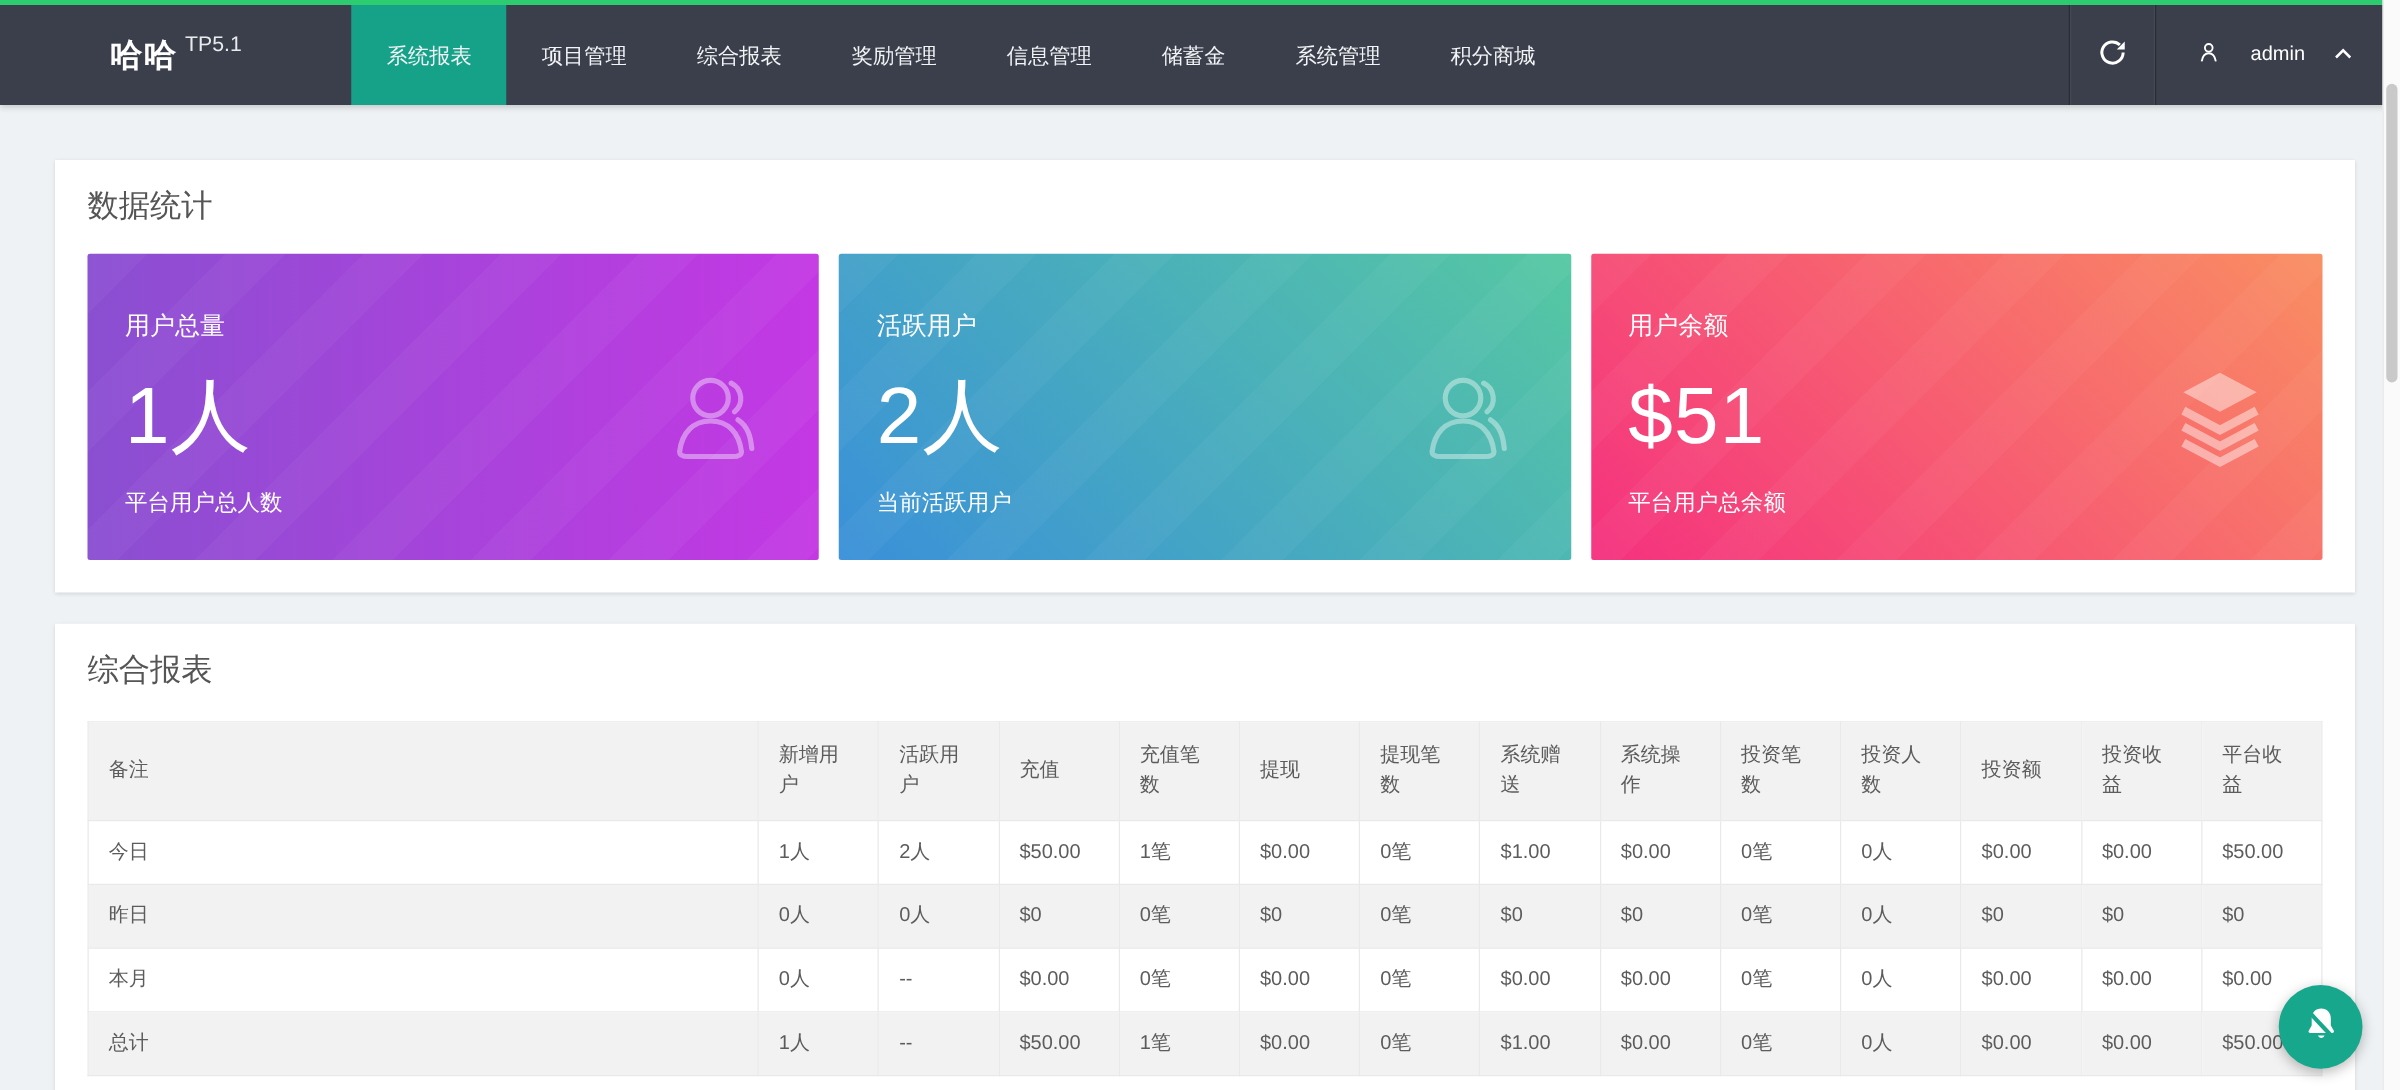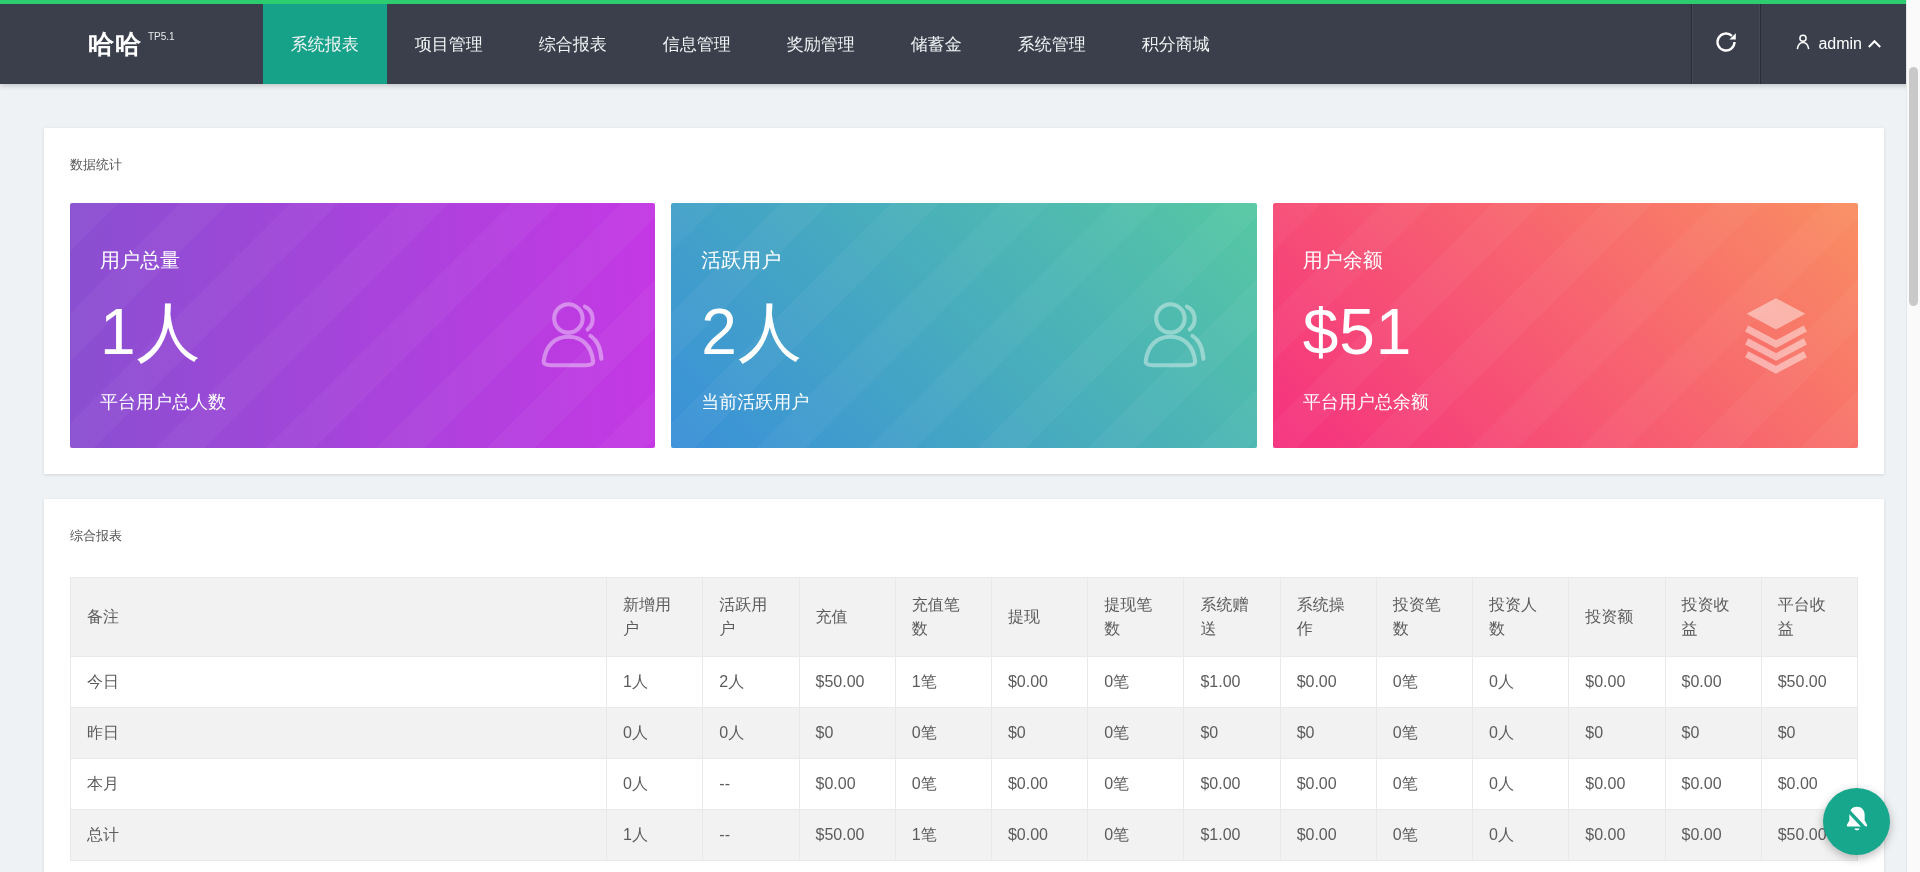--- a/index.html
+++ b/index.html
@@ -13,46 +13,46 @@
 
   
   .navbar {
     height:84px; background:#3a3f4b; border-top:4px solid #2ecc71;
     display:flex; align-items:stretch; color:#fff;
     box-shadow:0 2px 5px rgba(0,0,0,.18);
     position:relative; z-index:10;
   }
   .brand { display:flex; align-items:center; padding-left:88px; white-space:nowrap; }
   .brand-name { font-size:26px; font-weight:bold; letter-spacing:1px; }
-  .brand-sup { font-size:10px; margin-left:6px; margin-top:-16px; color:#e8eaec; }
+  .brand-sup { font-size:17px; margin-left:6px; margin-top:-16px; color:#e8eaec; }
   .nav { display:flex; margin-left:88px; align-items:stretch; }
   .nav-item {
     display:flex; align-items:center; padding:0 28px; font-size:17px;
     color:#f2f4f5; cursor:pointer; text-decoration:none;
   }
   .nav-item.active { background:#16a289; }
   .nav-right { margin-left:auto; display:flex; align-items:stretch; margin-right:14px; }
   .refresh-btn {
     width:70px; display:flex; align-items:center; justify-content:center;
     border-left:1px solid rgba(0,0,0,.28); border-right:1px solid rgba(0,0,0,.28);
     box-shadow:inset 1px 0 0 rgba(255,255,255,.05), inset -1px 0 0 rgba(255,255,255,.05);
     cursor:pointer;
   }
   .admin-menu {
-    display:flex; align-items:center; gap:5px; padding:0 24px 0 32px;
+    display:flex; align-items:center; gap:23px; padding:0 24px 0 32px;
     font-size:16px; cursor:pointer;
   }
 
   
   .panel {
     background:#fff; margin:0 36px 25px 44px; padding:26px;
     box-shadow:0 1px 3px rgba(0,0,0,.12);
   }
   .panel.stats { margin-top:44px; }
-  .panel-title { font-size:13px; color:#555; font-weight:400; line-height:22px; }
+  .panel-title { font-size:25px; color:#555; font-weight:400; line-height:22px; }
   .panel.stats .panel-title { margin-bottom:27px; }
   .panel.report .panel-title { margin-bottom:30px; }
 
   
   .cards { display:flex; gap:16px; }
   .stat-card {
     flex:1; height:245px; position:relative; color:#fff;
     padding:44px 0 0 30px; border-radius:2px; overflow:hidden;
     background:linear-gradient(var(--angle,45deg), var(--g1,#888), var(--g2,#aaa));
   }
@@ -102,22 +102,22 @@
 
 <header class="navbar">
   <div class="brand">
     <span class="brand-name">哈哈</span>
     <span class="brand-sup">TP5.1</span>
   </div>
   <nav class="nav">
     <a class="nav-item active">系统报表</a>
     <a class="nav-item">项目管理</a>
     <a class="nav-item">综合报表</a>
+    <a class="nav-item">奖励管理</a>
     <a class="nav-item">信息管理</a>
-    <a class="nav-item">奖励管理</a>
     <a class="nav-item">储蓄金</a>
     <a class="nav-item">系统管理</a>
     <a class="nav-item">积分商城</a>
   </nav>
   <div class="nav-right">
     <div class="refresh-btn">
       <span>
         <svg width="24" height="24" viewBox="0 0 24 24">
           <path d="M20.5 12 a8.5 8.5 0 1 1 -2.6 -6.1" fill="none" stroke="#fff" stroke-width="2.4"></path>
           <polygon points="21.8,3.2 21.8,9.6 15.4,9.6" fill="#fff"></polygon>

